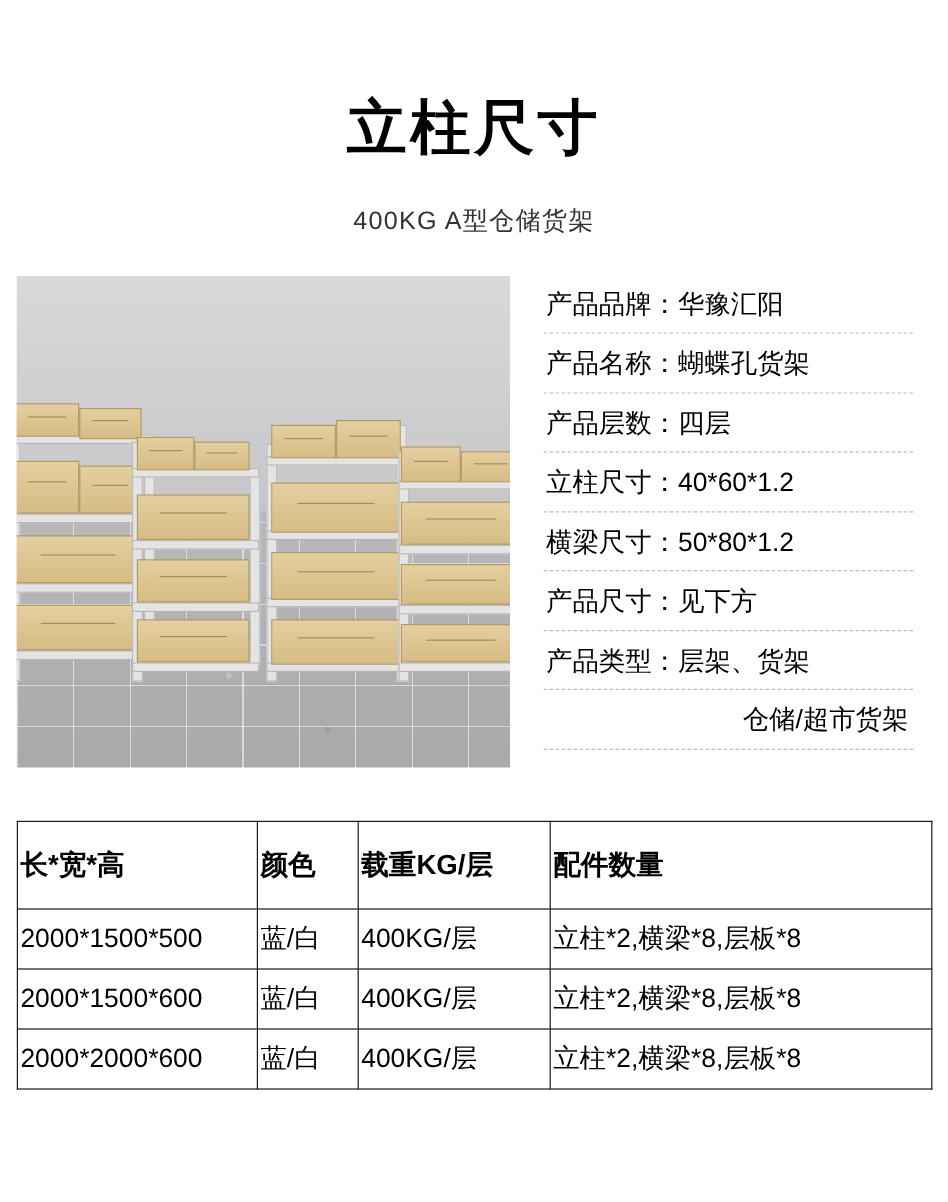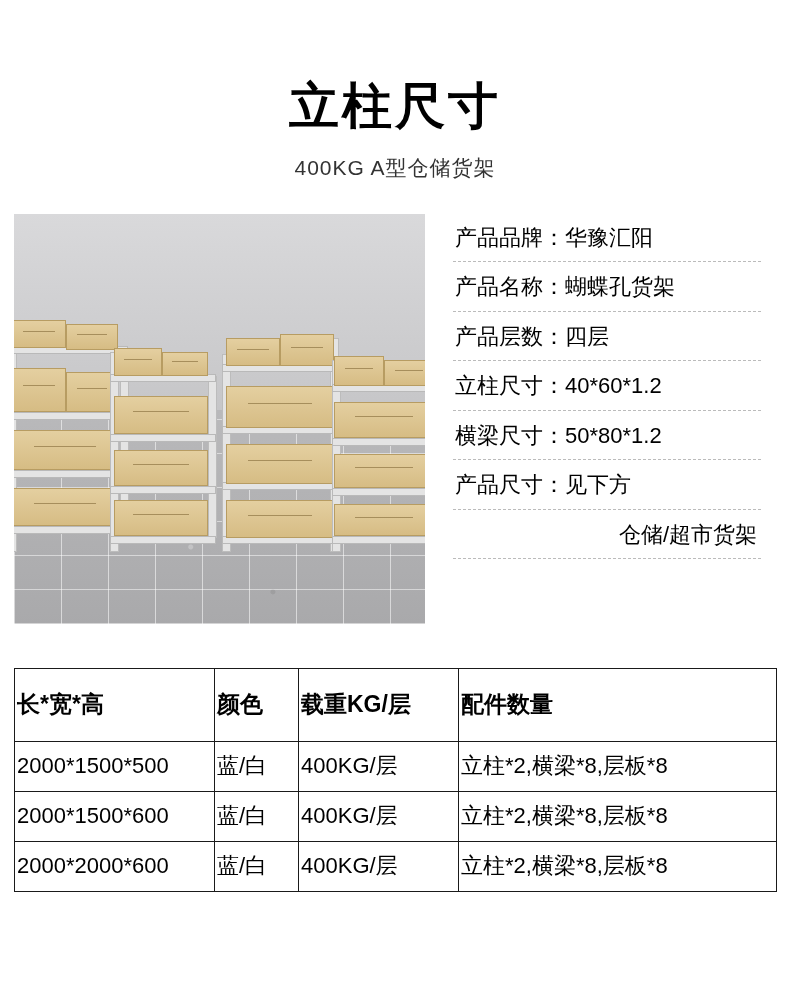--- a/index.html
+++ b/index.html
@@ -27,21 +27,21 @@
     text-align: center;
   }
   .main-title {
     font-size: 50px;
     font-weight: bold;
     letter-spacing: 3px;
     line-height: 1.15;
     color: #000000;
   }
   .sub-title {
-    margin-top: 18px;
+    margin-top: 34px;
     font-size: 21px;
     color: #333333;
     letter-spacing: 1px;
   }
 
   
   .mid {
     display: flex;
     margin-top: 32px;
     padding: 0 29px 0 14px;
@@ -255,20 +255,23 @@
         <span class="spec-label">产品层数：</span><span class="spec-value">四层</span>
       </div>
       <div class="spec-row">
         <span class="spec-label">立柱尺寸：</span><span class="spec-value">40*60*1.2</span>
       </div>
       <div class="spec-row">
         <span class="spec-label">横梁尺寸：</span><span class="spec-value">50*80*1.2</span>
       </div>
       <div class="spec-row">
         <span class="spec-label">产品尺寸：</span><span class="spec-value">见下方</span>
+      </div>
+      <div class="spec-row">
+        <span class="spec-label">产品类型：</span><span class="spec-value">层架、货架</span>
       </div>
       <div class="spec-row cont">仓储/超市货架</div>
     </div>
 
   </div>
 
   <div class="table-wrap">
     <table class="spec-table">
       <colgroup>
         <col class="c1">

